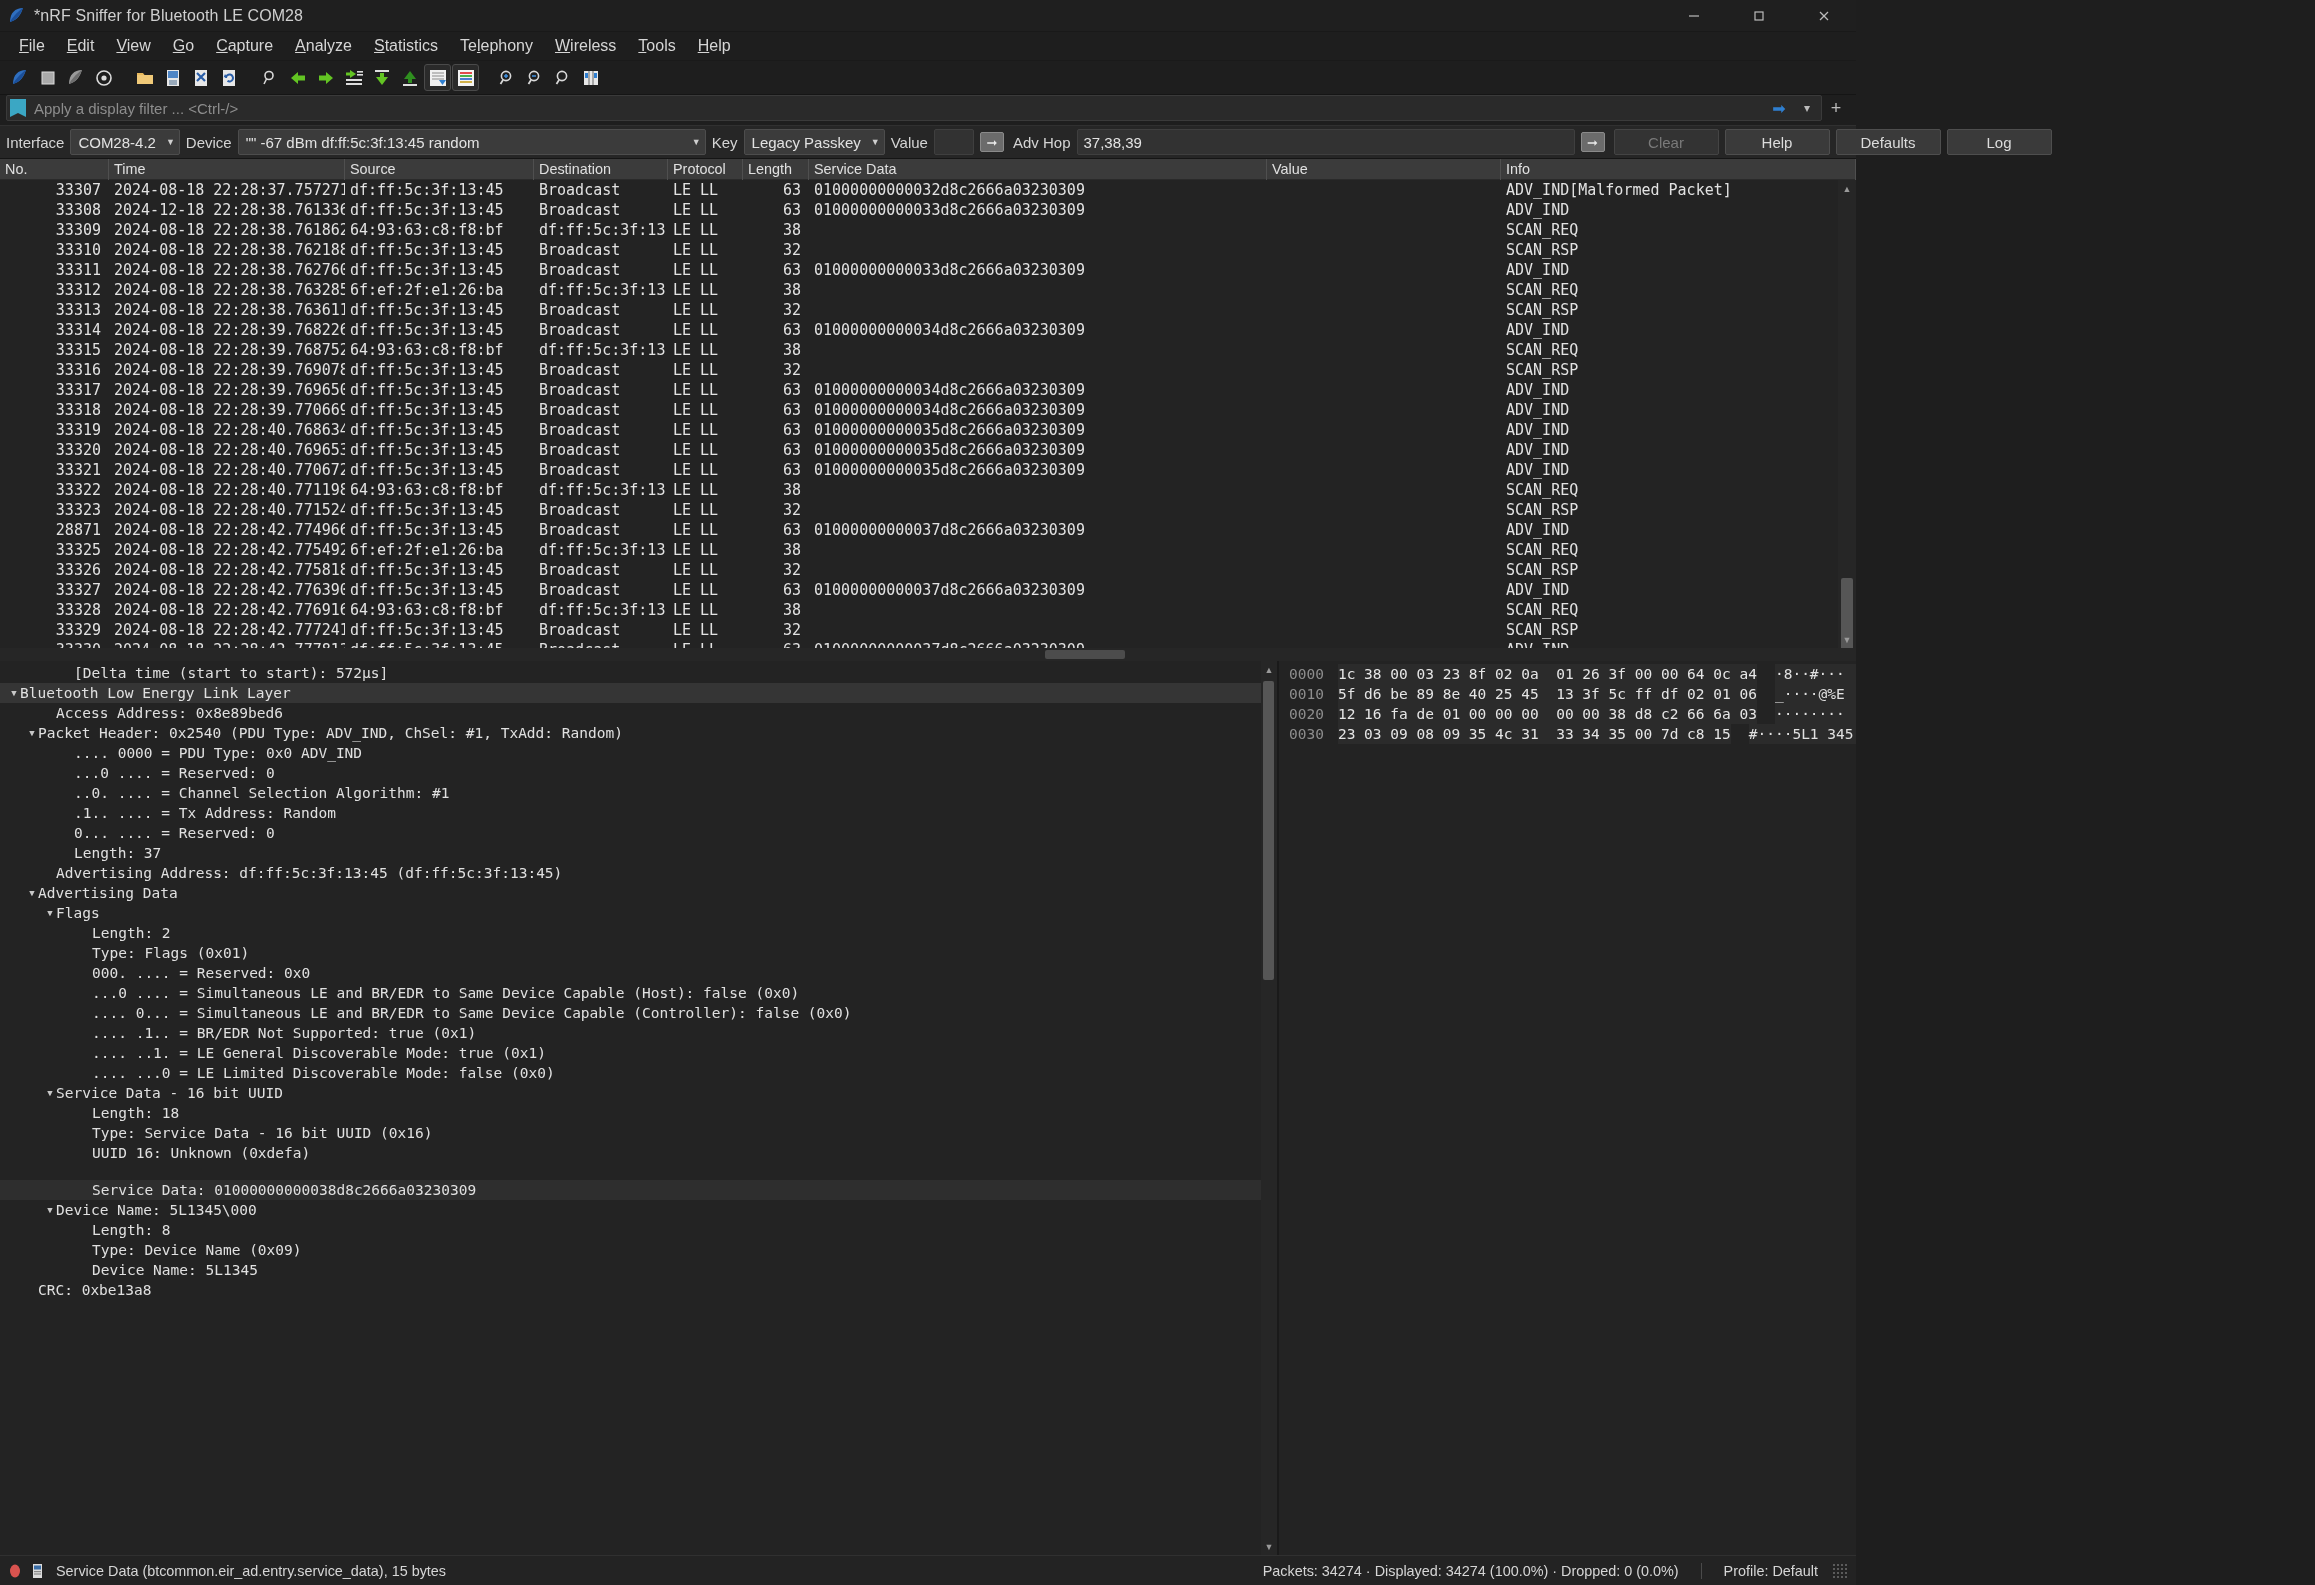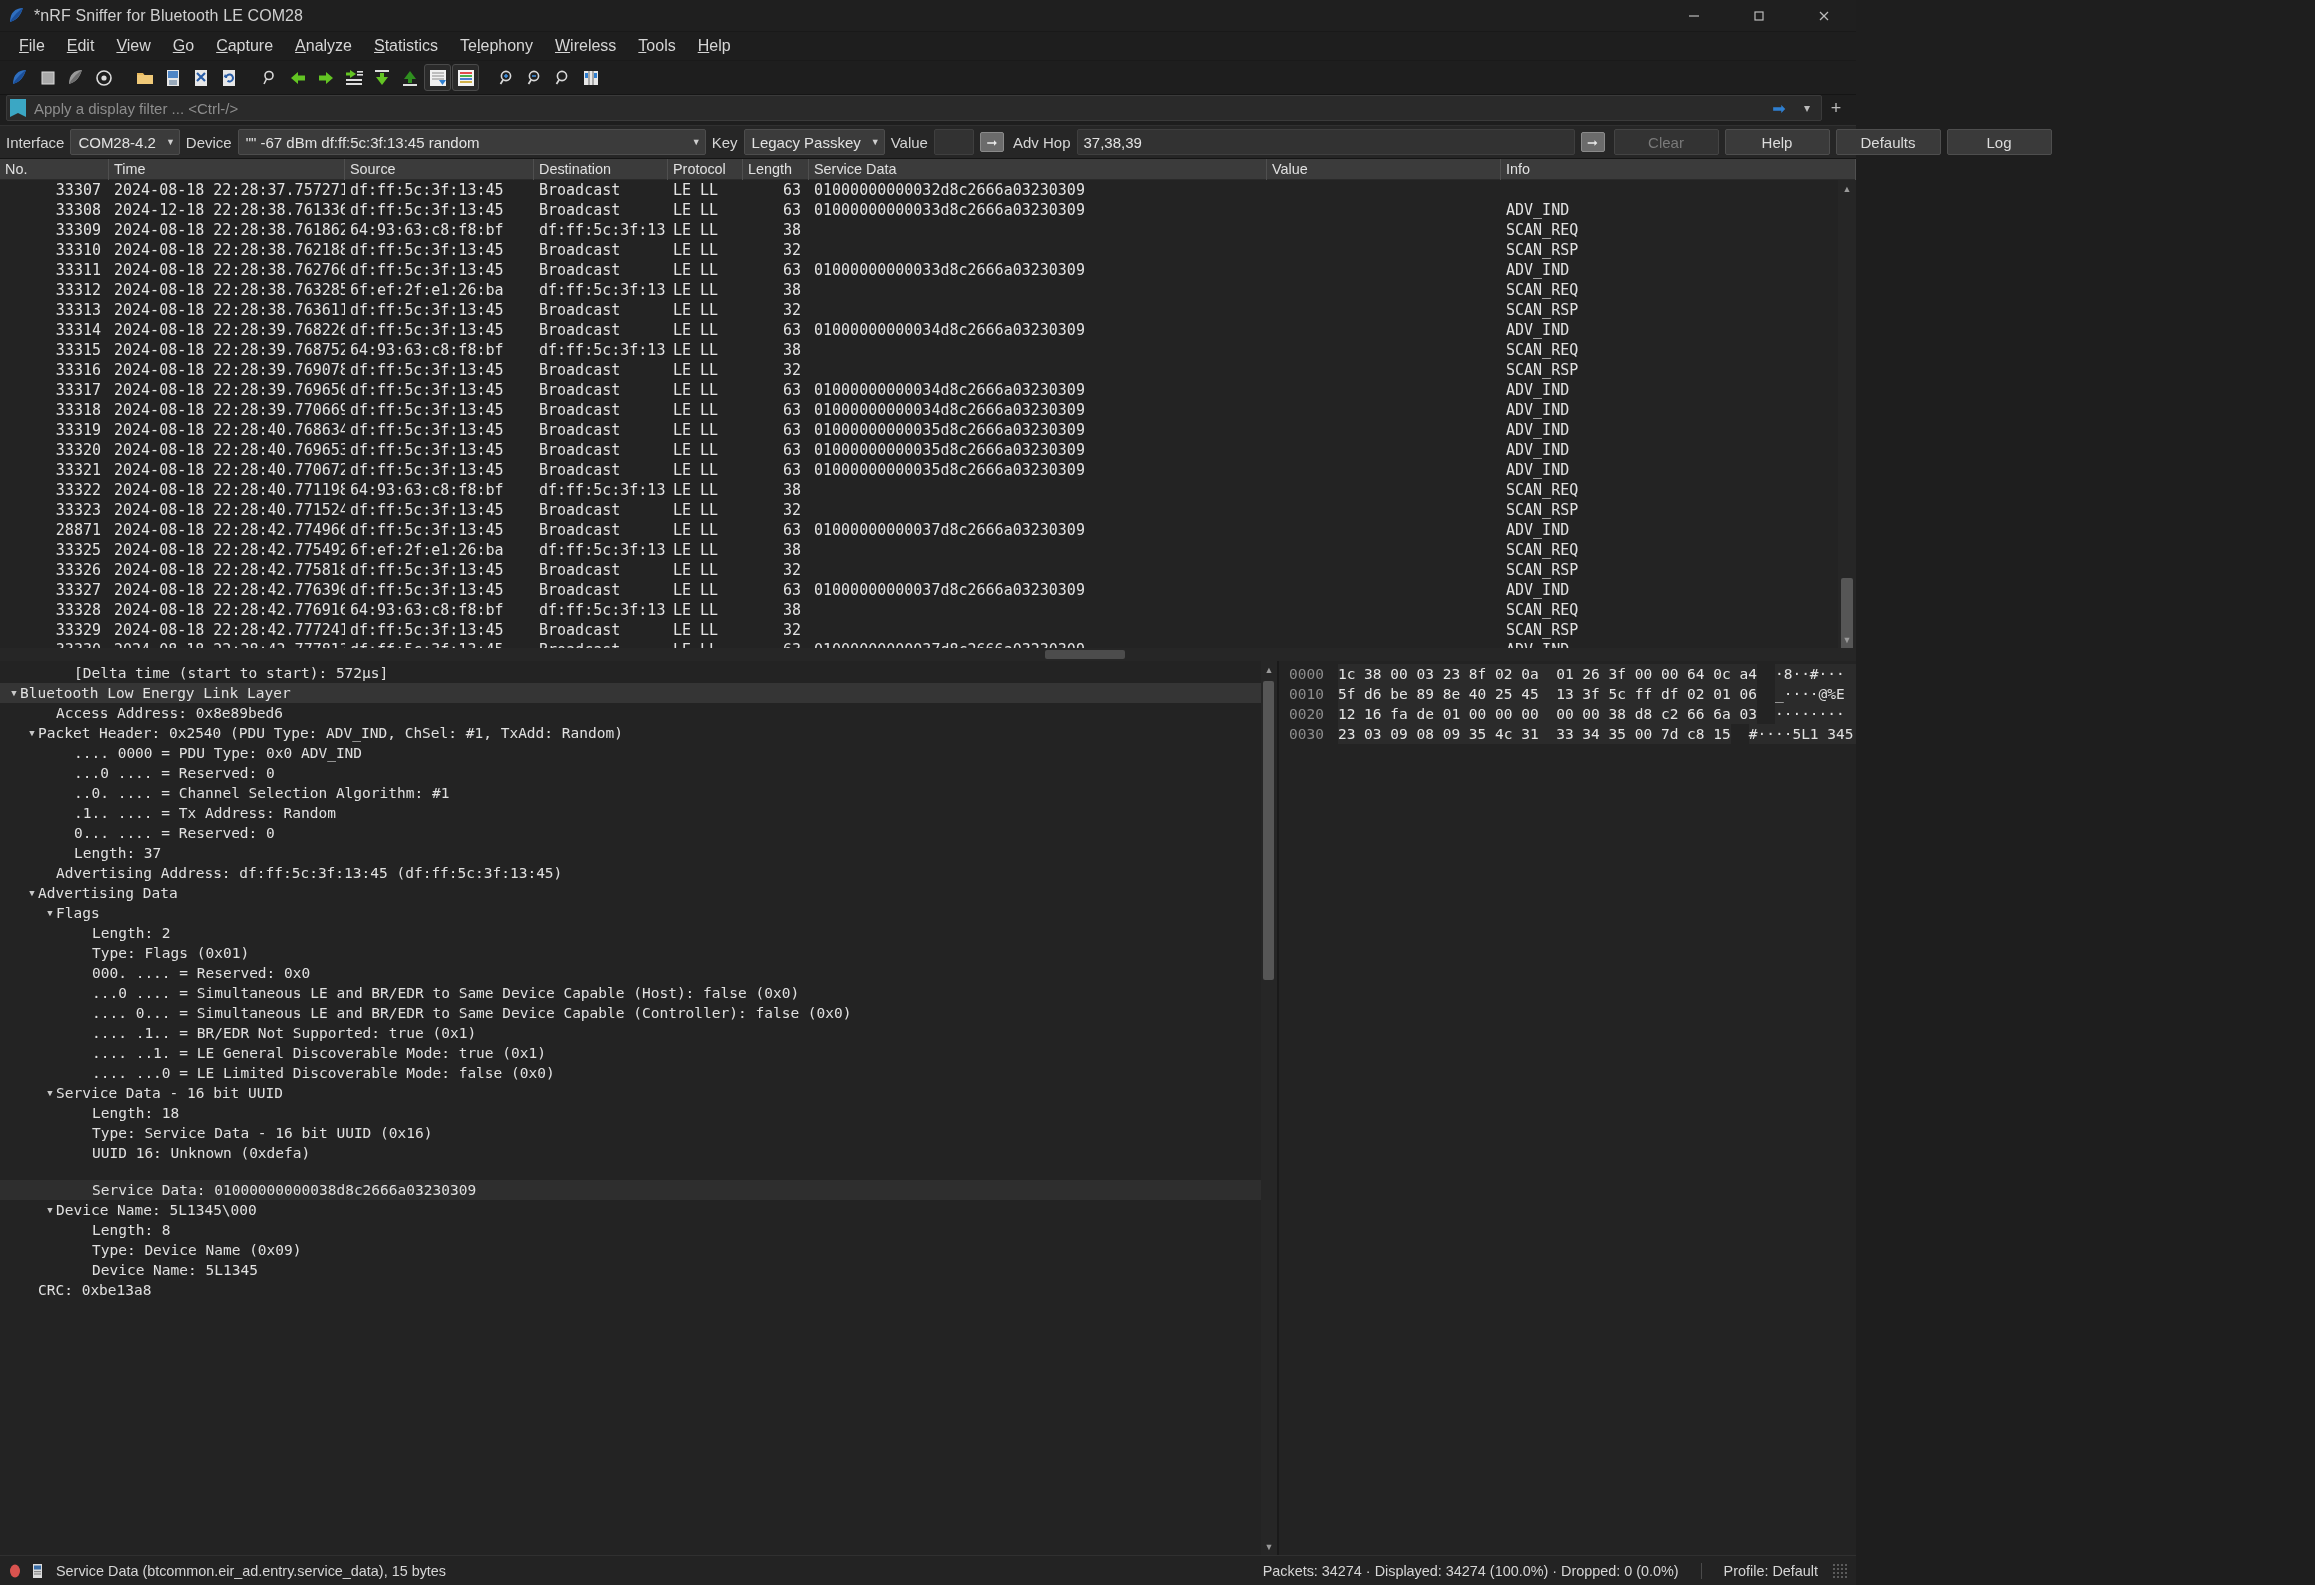--- a/index.html
+++ b/index.html
@@ -412,20 +412,21 @@
     <div class="plist-body" id="plist-body">
         <div class="prow">
           <div class="c c-no">33307</div>
           <div class="c c-time">2024-08-18 22:28:37.757271</div>
           <div class="c c-src">df:ff:5c:3f:13:45</div>
           <div class="c c-dst">Broadcast</div>
           <div class="c c-proto">LE LL</div>
           <div class="c c-len">63</div>
           <div class="c c-svc">01000000000032d8c2666a03230309</div>
           <div class="c c-val"></div>
+          <div class="c c-info">ADV_IND[Malformed Packet]</div>
         </div>
         <div class="prow">
           <div class="c c-no">33308</div>
           <div class="c c-time">2024-12-18 22:28:38.761336</div>
           <div class="c c-src">df:ff:5c:3f:13:45</div>
           <div class="c c-dst">Broadcast</div>
           <div class="c c-proto">LE LL</div>
           <div class="c c-len">63</div>
           <div class="c c-svc">01000000000033d8c2666a03230309</div>
           <div class="c c-val"></div>

